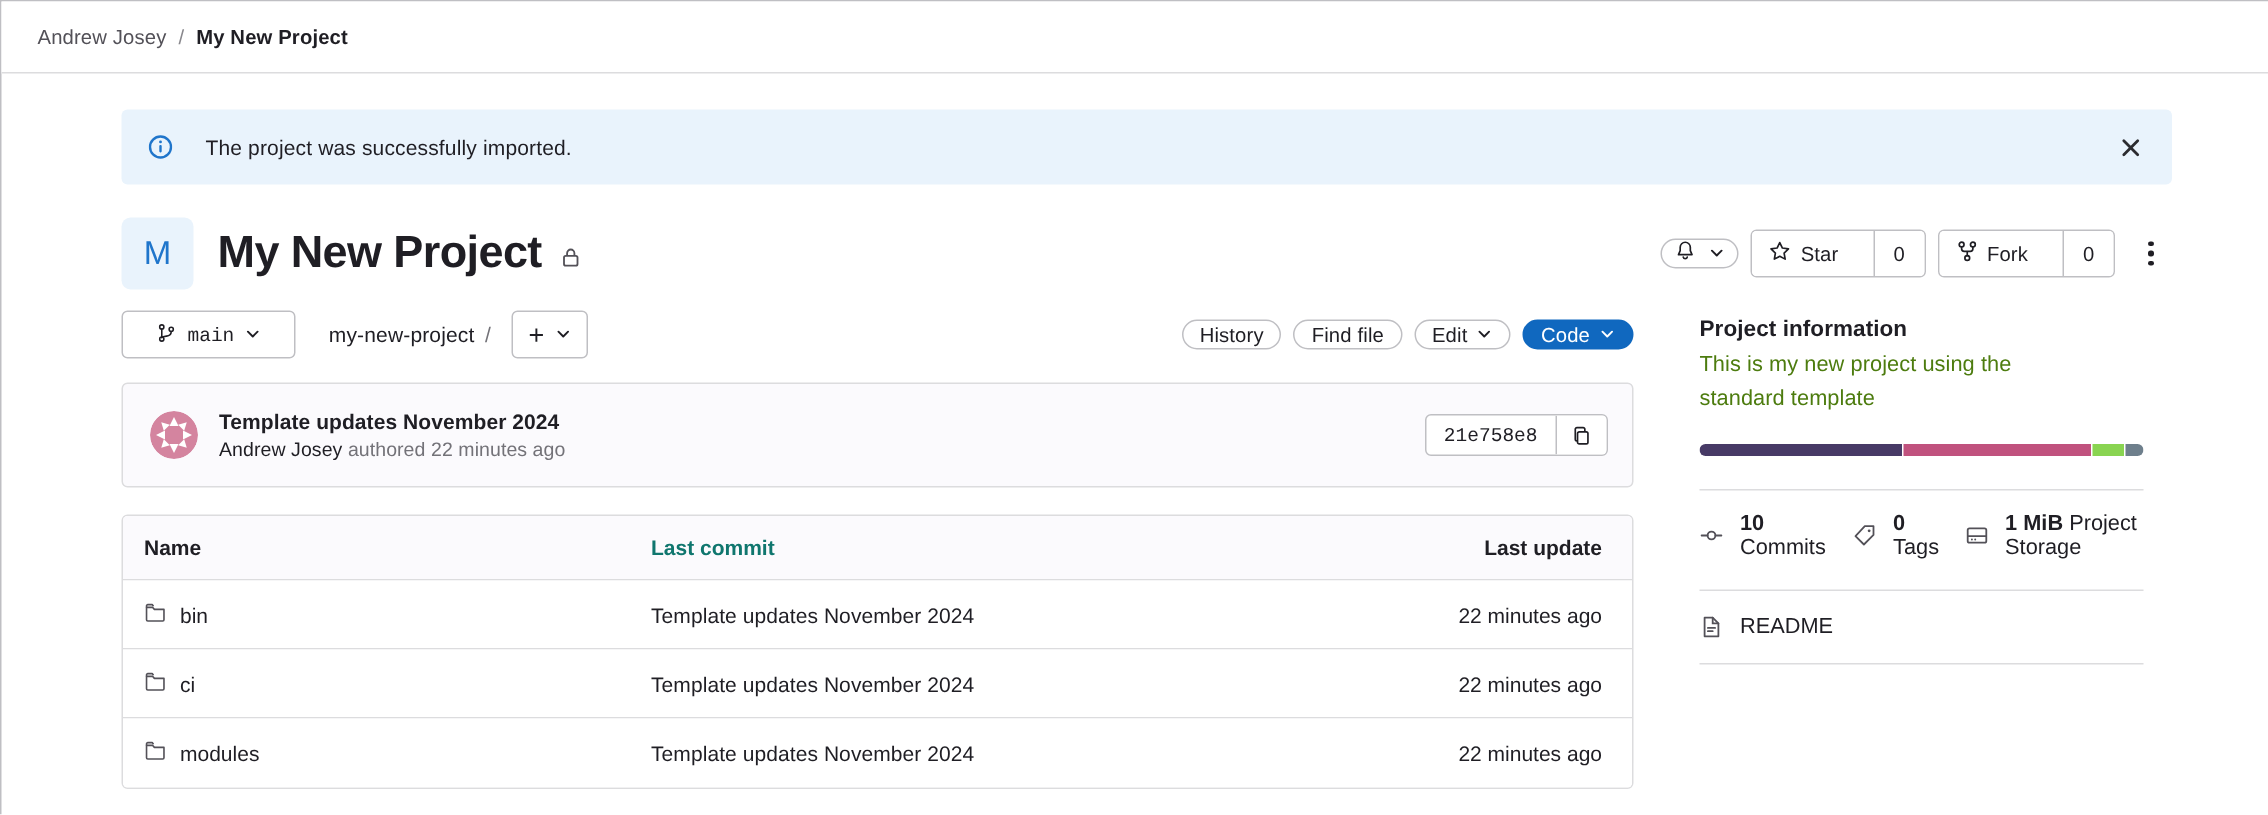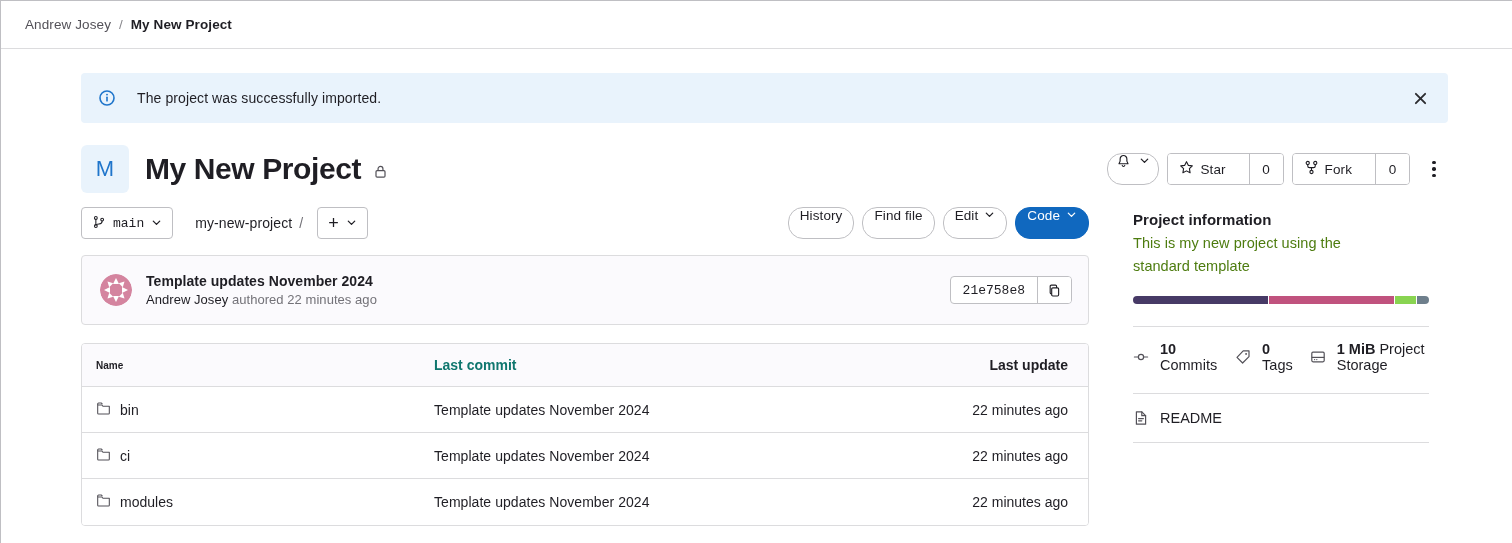--- a/index.html
+++ b/index.html
@@ -110,29 +110,29 @@
   .lock-wrap {
     margin-left: 12px;
     display: flex; align-items: center;
     padding-top: 4px;
   }
   .header-spacer { flex: 1; }
   .header-actions { display: flex; align-items: center; gap: 8px; }
 
   
   .btn {
-    height: 32px;
+    height: 20px;
     border: 1px solid #bfbfc3;
     background: #fff;
     border-radius: 15px;
     font-size: 13.5px;
     color: #1f1e24;
     font-family: "Liberation Sans", sans-serif;
     display: inline-flex;
-    align-items: flex-start;
+    align-items: center;
     justify-content: center;
     gap: 6px;
     padding: 0 11px;
     cursor: pointer;
     white-space: nowrap;
     letter-spacing: .1px;
   }
   .btn-primary {
     background: #1068bf;
     border-color: #1068bf;
@@ -210,21 +210,21 @@
     margin-bottom: 16px;
   }
   .branch-btn {
     height: 32px;
     border: 1px solid #bfbfc3;
     background: #fff;
     border-radius: 4px;
     display: inline-flex;
     align-items: center;
     gap: 7px;
-    padding: 0 10px;
+    padding: 0 22px;
     cursor: pointer;
   }
   .branch-name {
     font-family: "Liberation Mono", monospace;
     font-size: 13px;
     color: #1f1e24;
   }
   .repo-path {
     margin-left: 22px;
     font-size: 14px;
@@ -308,21 +308,21 @@
     background: #fff;
   }
   .tree-head {
     display: flex;
     align-items: center;
     height: 43px;
     background: #fbfafd;
     border-bottom: 1px solid #dcdcde;
     padding: 0 20px 0 14px;
   }
-  .th-name { flex: 0 0 338px; font-size: 10px; font-weight: 700; color: #1f1e24; }
+  .th-name { flex: 0 0 338px; font-size: 14px; font-weight: 700; color: #1f1e24; }
   .th-commit { flex: 1; font-size: 14px; font-weight: 700; color: #0f766e; }
   .th-update { flex: 0 0 160px; text-align: right; font-size: 14px; font-weight: 700; color: #1f1e24; }
 
   .tree-row {
     display: flex;
     align-items: center;
     height: 46px;
     border-bottom: 1px solid #dcdcde;
     padding: 0 20px 0 14px;
     cursor: pointer;

